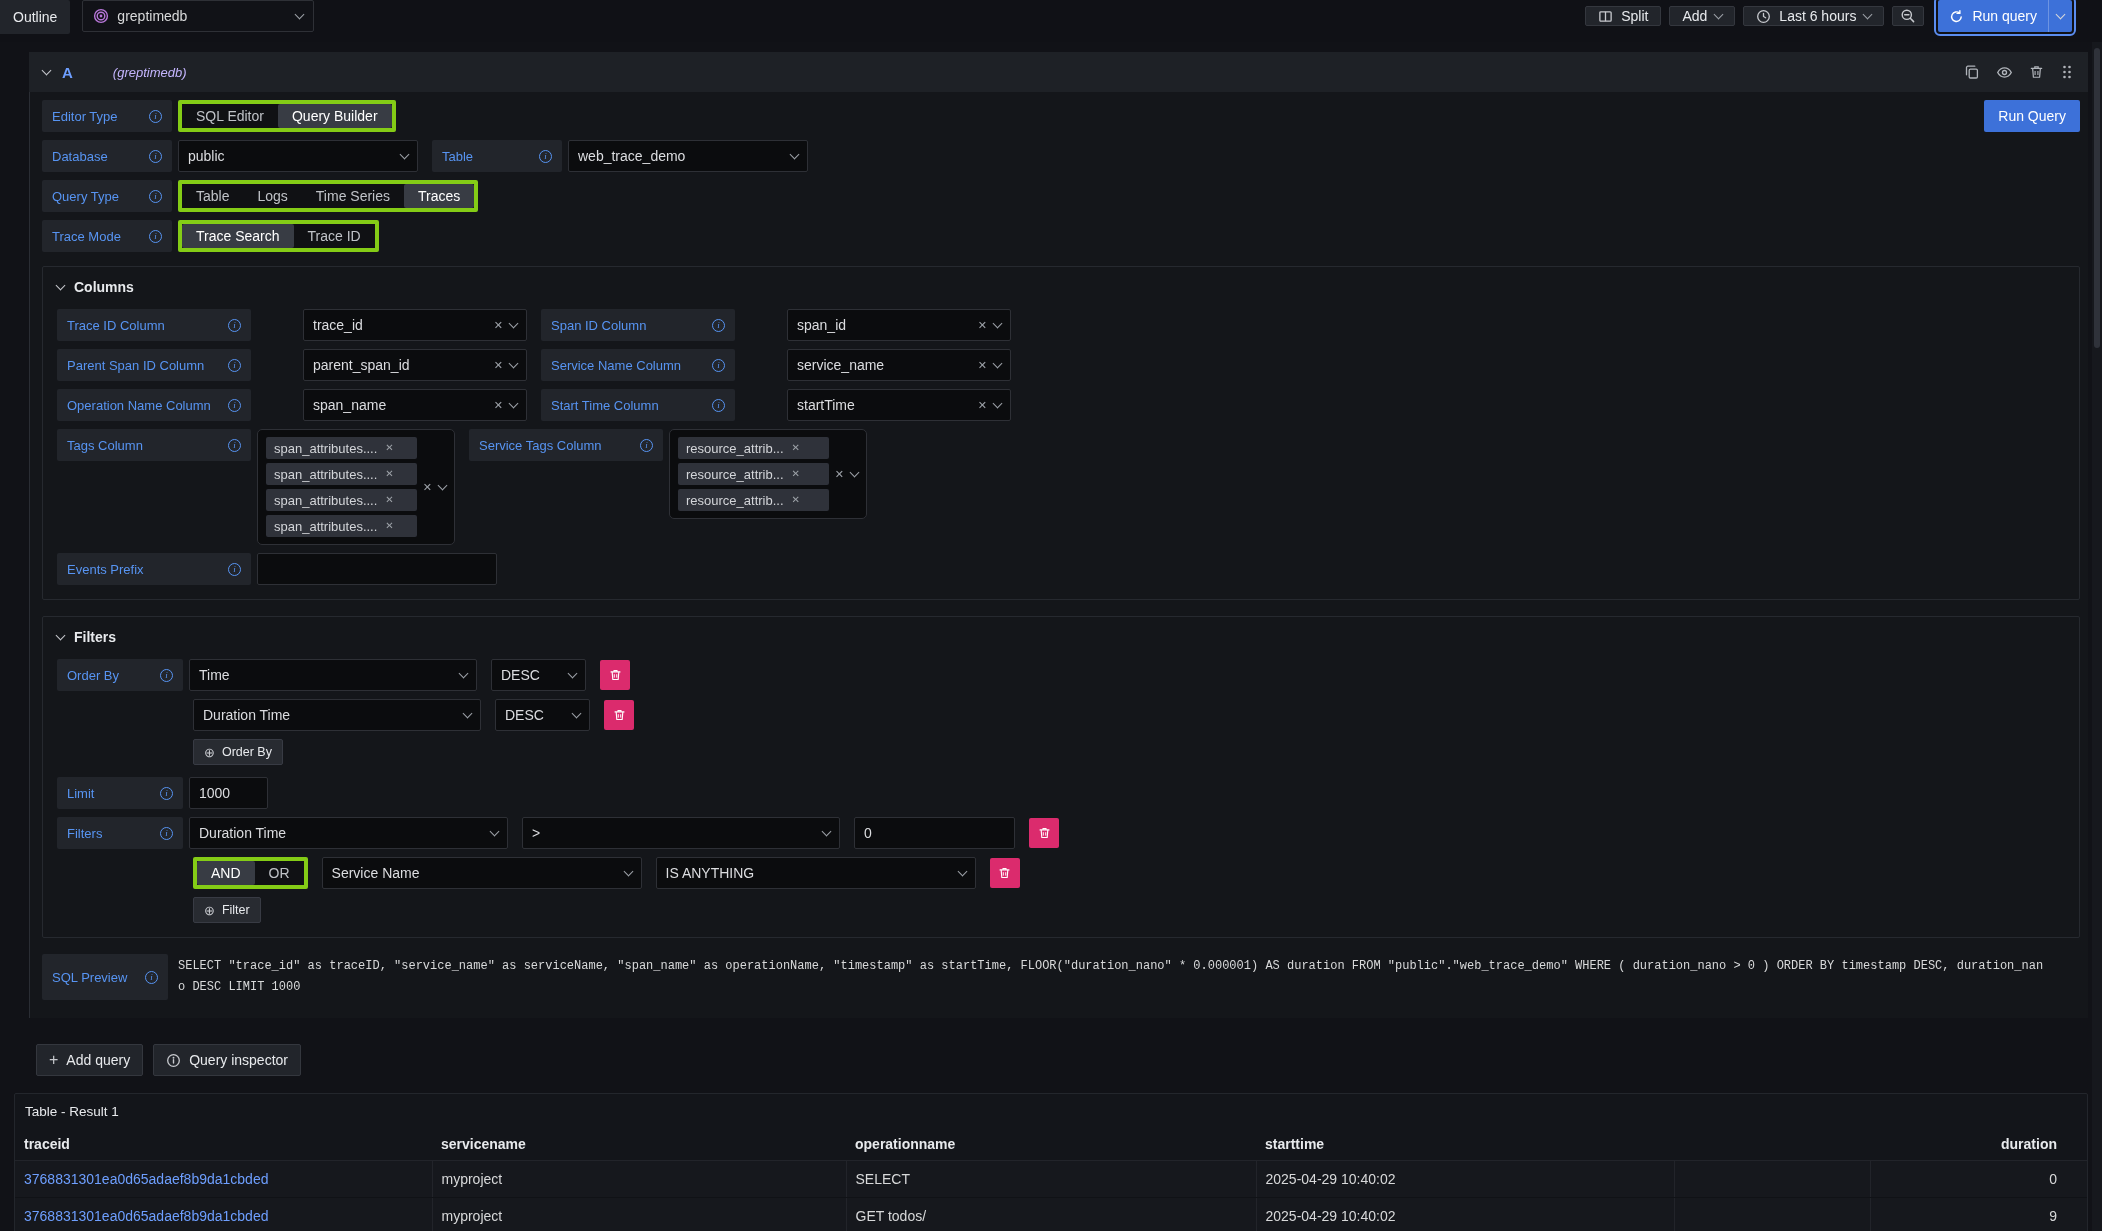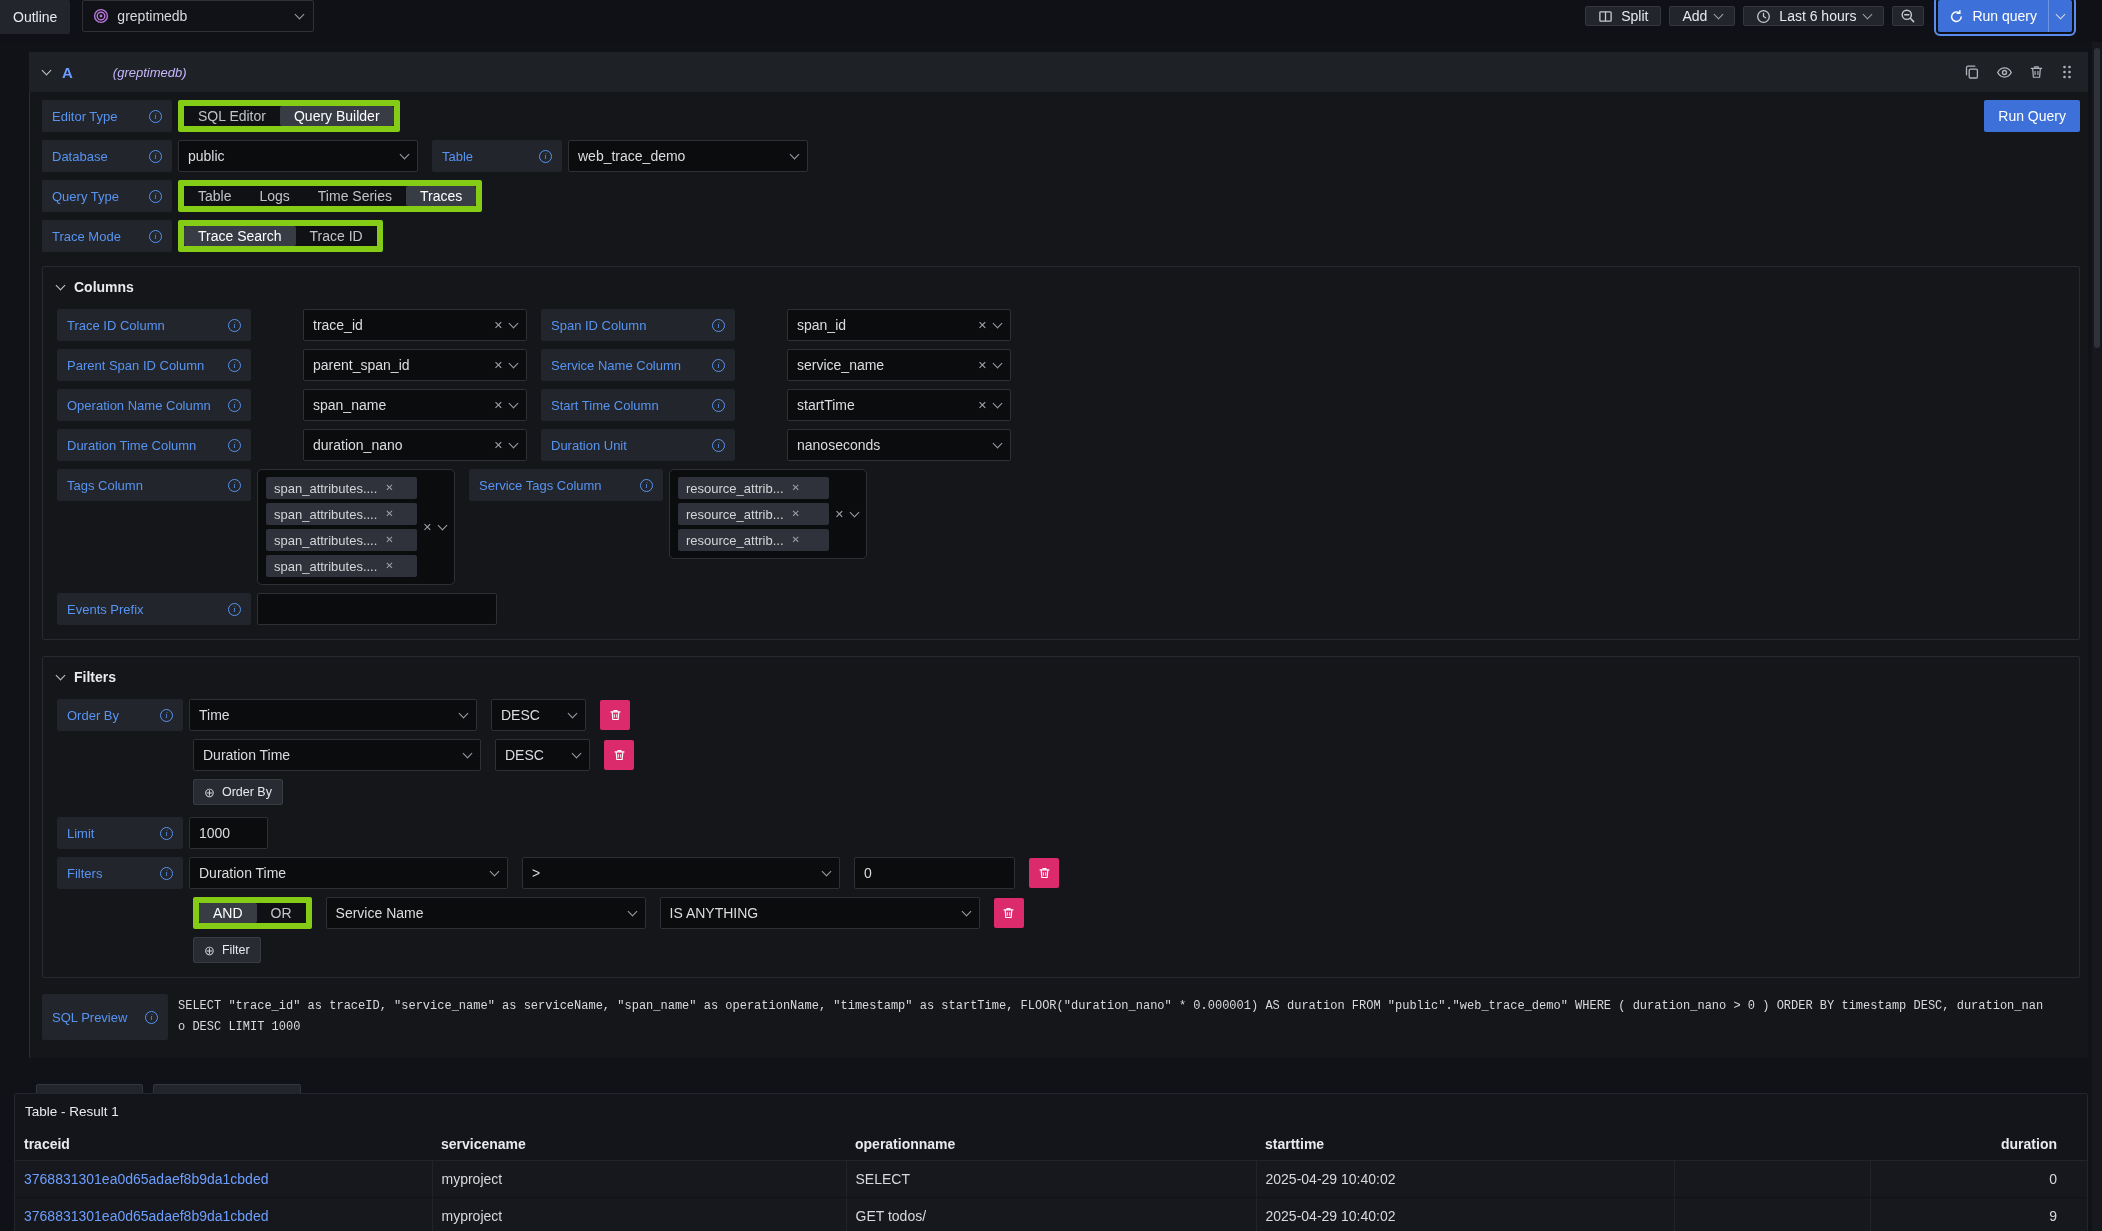--- a/index.html
+++ b/index.html
@@ -39,21 +39,21 @@
   .q-ds{color:#c4b5fd;font-style:italic;font-size:13px;margin-left:28px;}
   .q-actions{margin-left:auto;display:flex;align-items:center;gap:16px;color:#b0b4ba;}
   .q-actions .act{cursor:pointer;}
   .editor-body{border-left:1px solid #2a2d34;background:#14161a;padding:8px 8px 18px 12px;}
   .frow{display:flex;align-items:center;gap:6px;margin-bottom:8px;}
   .flabel{height:32px;display:flex;align-items:center;justify-content:space-between;gap:8px;background:#22252b;color:#5794f2;font-size:13px;font-weight:500;padding:0 10px;border-radius:2px;flex:none;}
   .w130{width:130px;} .w194{width:194px;} .w126{width:126px;}
   .sel{height:32px;display:flex;align-items:center;gap:7px;background:#0b0c0e;border:1px solid #2e3036;border-radius:2px;padding:0 9px;color:#dcdde0;cursor:pointer;flex:none;}
   .sel .grow{flex:1;overflow:hidden;white-space:nowrap;}
   .inp{height:32px;background:#0b0c0e;border:1px solid #2e3036;border-radius:2px;padding:0 9px;color:#dcdde0;font-size:14px;font-family:"Liberation Sans",sans-serif;flex:none;}
-  .seg{display:inline-flex;height:32px;border:6px solid #84cc16;border-radius:2px;background:#101114;overflow:hidden;flex:none;}
+  .seg{display:inline-flex;height:32px;border:4px solid #84cc16;border-radius:2px;background:#101114;overflow:hidden;flex:none;}
   .seg .opt{display:flex;align-items:center;padding:0 14px;color:#c0c3c8;cursor:pointer;font-size:14px;}
   .seg .opt.active{background:#383c44;color:#fff;font-weight:400;border-radius:2px;}
   .run-btn{margin-left:auto;height:32px;display:flex;align-items:center;background:#3d71d9;color:#fff;font-weight:500;padding:0 14px;border-radius:2px;cursor:pointer;}
   .section{border:1px solid #26292f;border-radius:2px;margin:14px 0 16px;padding:12px 14px 14px;}
   .sec-head{display:flex;align-items:center;gap:10px;color:#e8eaed;font-weight:600;font-size:14px;margin-bottom:14px;cursor:pointer;}
   .cgrid .frow{gap:6px;}
   .cgrid .sel{width:224px;margin-left:46px;}
   .gap8{width:2px;flex:none;}
   .mselect{width:198px;display:flex;align-items:center;gap:6px;background:#0b0c0e;border:1px solid #2e3036;border-radius:5px;padding:7px 8px;flex:none;cursor:pointer;}
   .chips{display:flex;flex-direction:column;gap:4px;flex:1;}
@@ -321,40 +321,20 @@
           <span>Start Time Column</span>
             <span class="info"></span>
         </div>
         <div class="sel">
           <span class="grow">startTime</span>
           <span class="xi"></span>
           <span class="caret"></span>
         </div>
       </div>
 
-      <div class="frow">
-        <div class="flabel w194">
-          <span>Duration Time Column</span>
-            <span class="info"></span>
-        </div>
-        <div class="sel">
-          <span class="grow">duration_nano</span>
-          <span class="xi"></span>
-          <span class="caret"></span>
-        </div>
-        <div class="gap8"></div>
-        <div class="flabel w194">
-          <span>Duration Unit</span>
-            <span class="info"></span>
-        </div>
-        <div class="sel">
-          <span class="grow">nanoseconds</span>
-          <span class="caret"></span>
-        </div>
-      </div>
 
       <div class="frow topalign">
         <div class="flabel w194">
           <span>Tags Column</span>
             <span class="info"></span>
         </div>
         <div class="mselect">
           <div class="chips">
             <span class="chip">
                 <span>span_attributes....</span>

